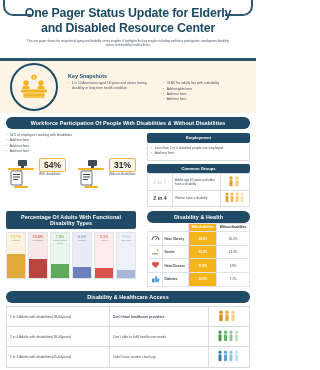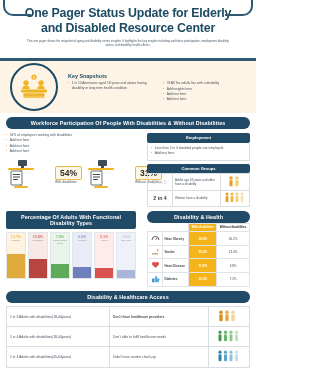--- a/index.html
+++ b/index.html
@@ -62,21 +62,21 @@
   .emp-list{padding:3px 3px 3px 3px;}
   .cg-table{width:100%;border-collapse:collapse;font-size:3.2px;}
   .cg-table td{border:.6px solid #d8dde1;padding:1.6px 2px;vertical-align:middle;}
   .cg-ratio{width:20px;text-align:center;font-weight:bold;font-size:5.2px;color:#d9d9d9;}
   .cg-ratio.dark{color:#3a3a3a;}
   .cg-txt{font-size:3px;color:#46535d;line-height:1.35;}
   .cg-ico{width:24px;text-align:center;font-size:7px;letter-spacing:-1px;}
 
   
   .figs{display:flex;gap:4px;margin-top:4px;align-items:flex-end;}
-  .figcell{flex:1;display:flex;gap:19px;align-items:center;}
+  .figcell{flex:1;display:flex;gap:3px;align-items:flex-start;}
   .pct{
     border:1px solid #e8b84b;background:#fdf6e3;color:#2b2b2b;
     font-size:8.5px;font-weight:bold;padding:1px 4px;border-radius:2px;
   }
   .deskcap{font-size:3.2px;color:#46535d;line-height:1.3;}
 
   
   .chart{display:flex;gap:2.5px;padding:3px 6px 0 6px;align-items:flex-end;height:50px;box-sizing:border-box;}
   .bcol{flex:1;display:flex;flex-direction:column;justify-content:flex-end;height:100%;
         border:.6px solid #e3e6e9;box-sizing:border-box;position:relative;background:#fff;}

